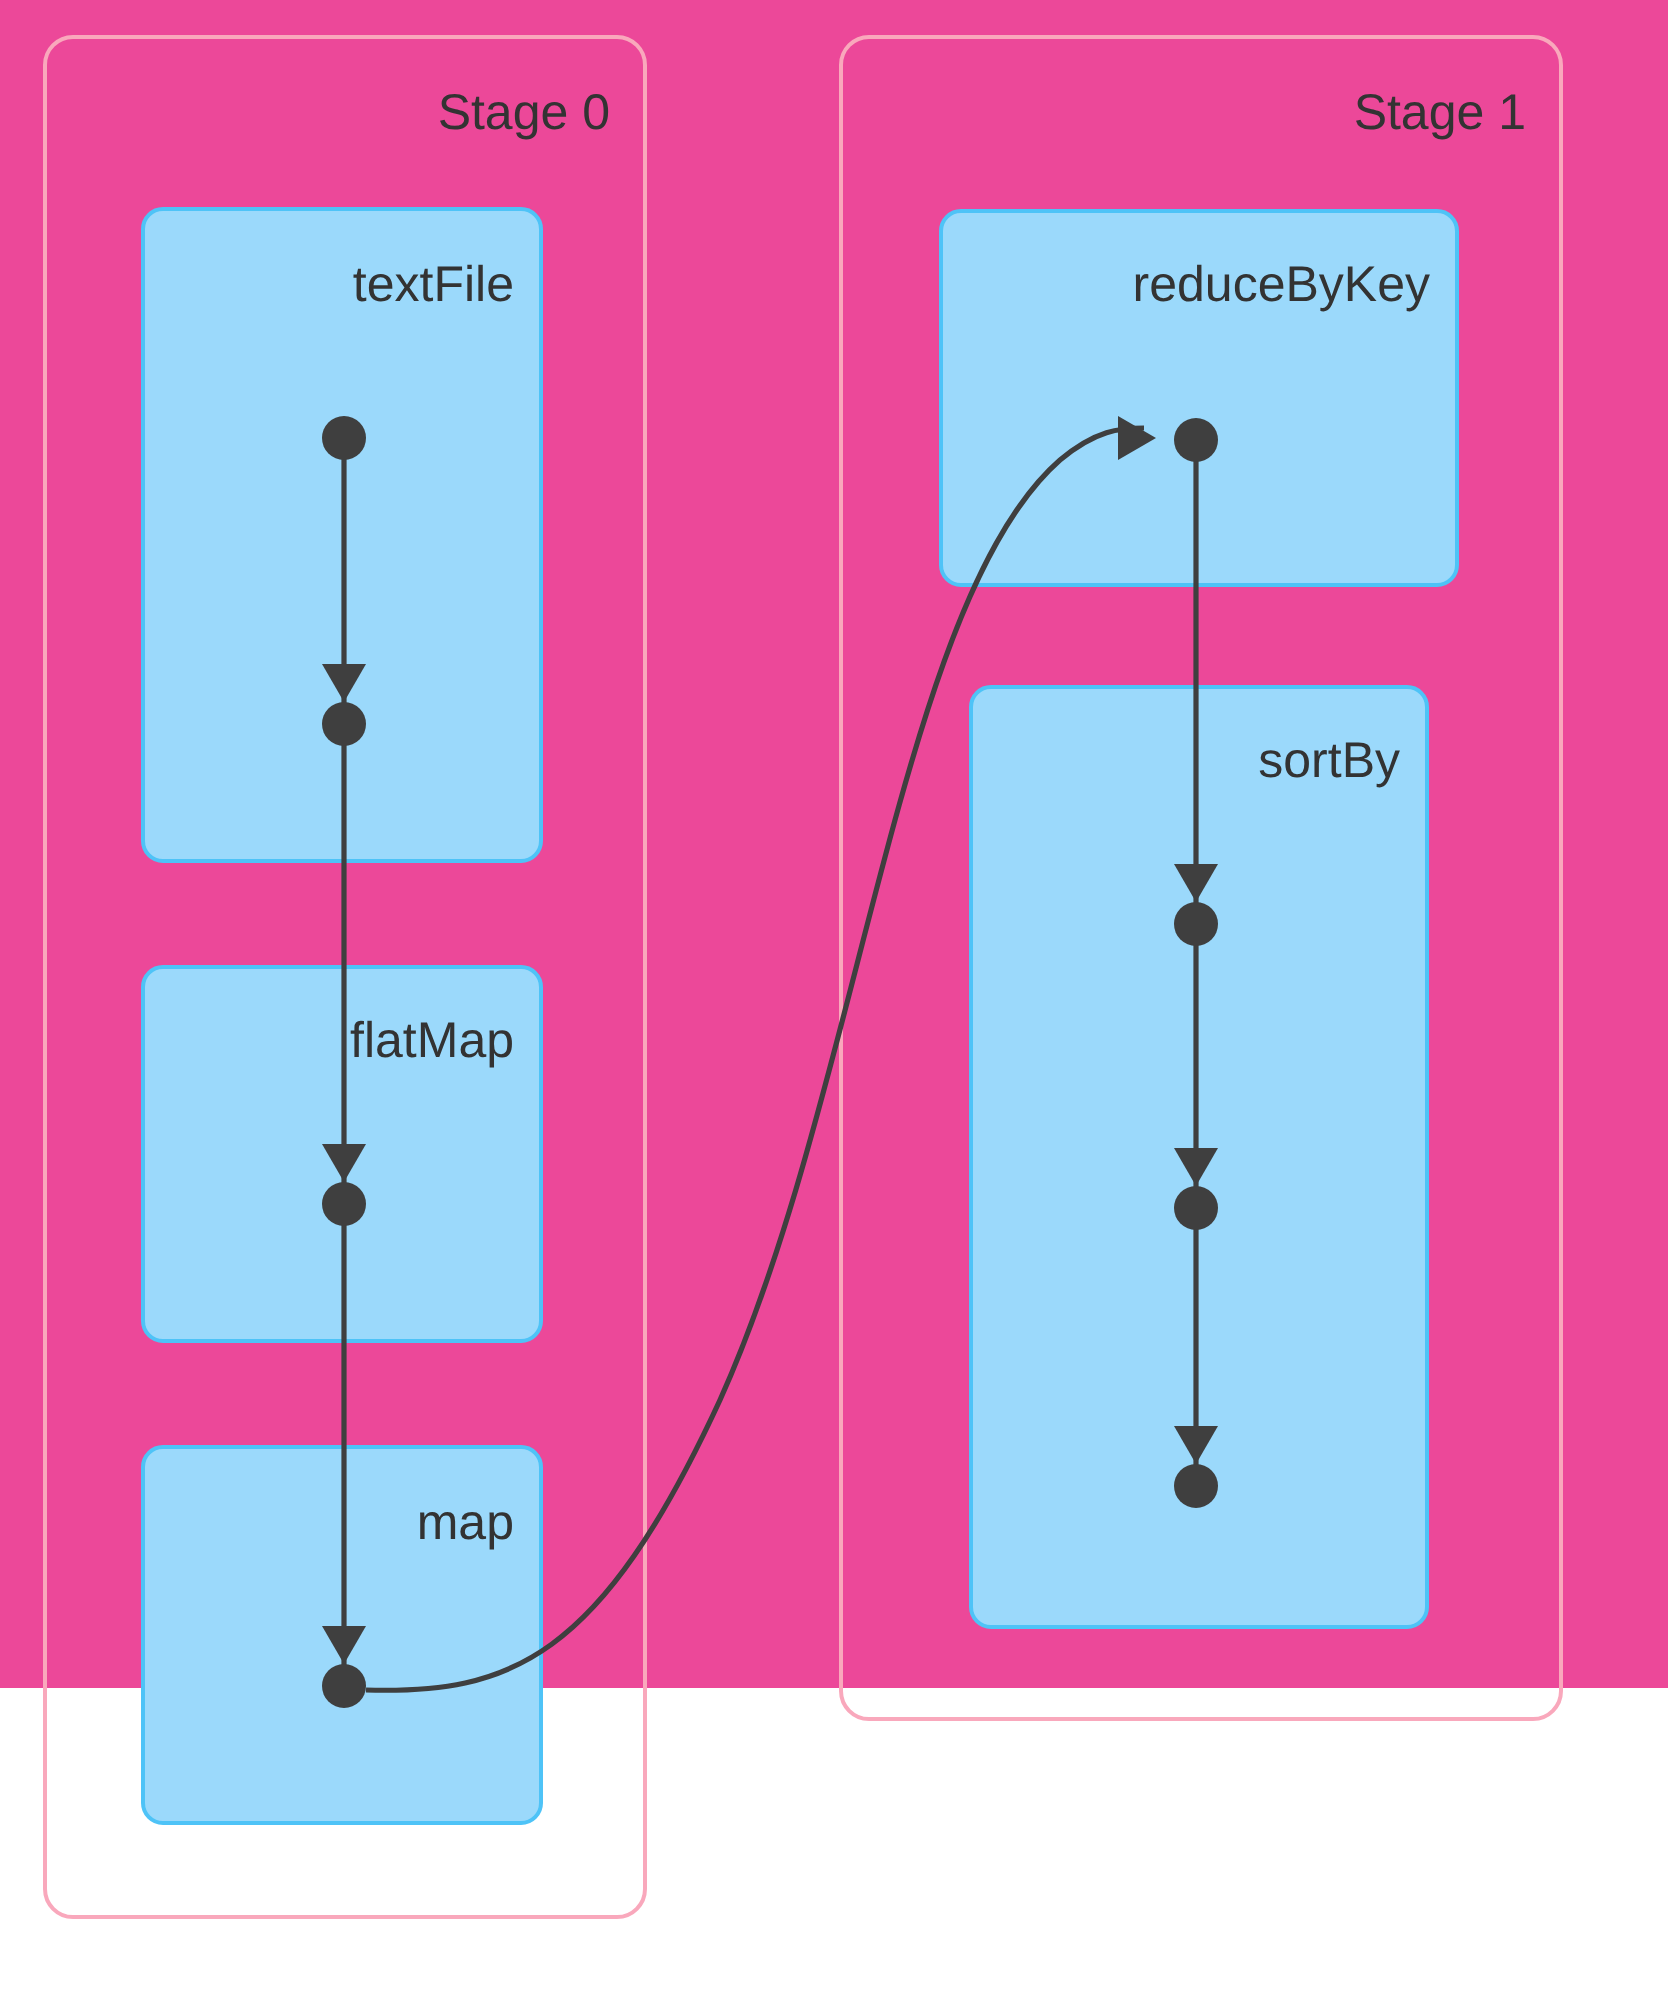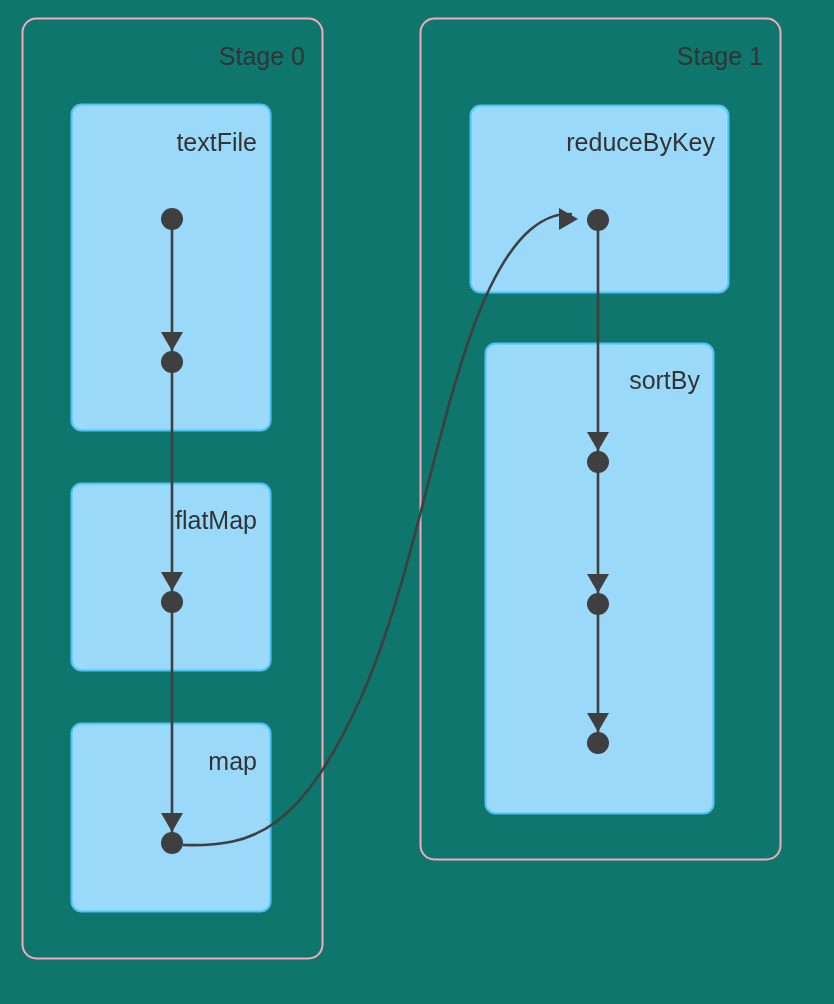--- a/index.html
+++ b/index.html
@@ -10,22 +10,22 @@
   }
   body {
     width: 834px;
     height: 1004px;
     font-family: "Liberation Sans", sans-serif;
     overflow: hidden;
   }
   #dag-root {
     position: relative;
     width: 834px;
-    height: 1004px;
-    background: #0f766e;
+    height: 844px;
+    background: #ec4899;
   }
   #dag-svg {
     position: absolute;
     top: 0;
     left: 0;
     width: 834px;
     height: 1004px;
     display: block;
   }
   .stage-label {

